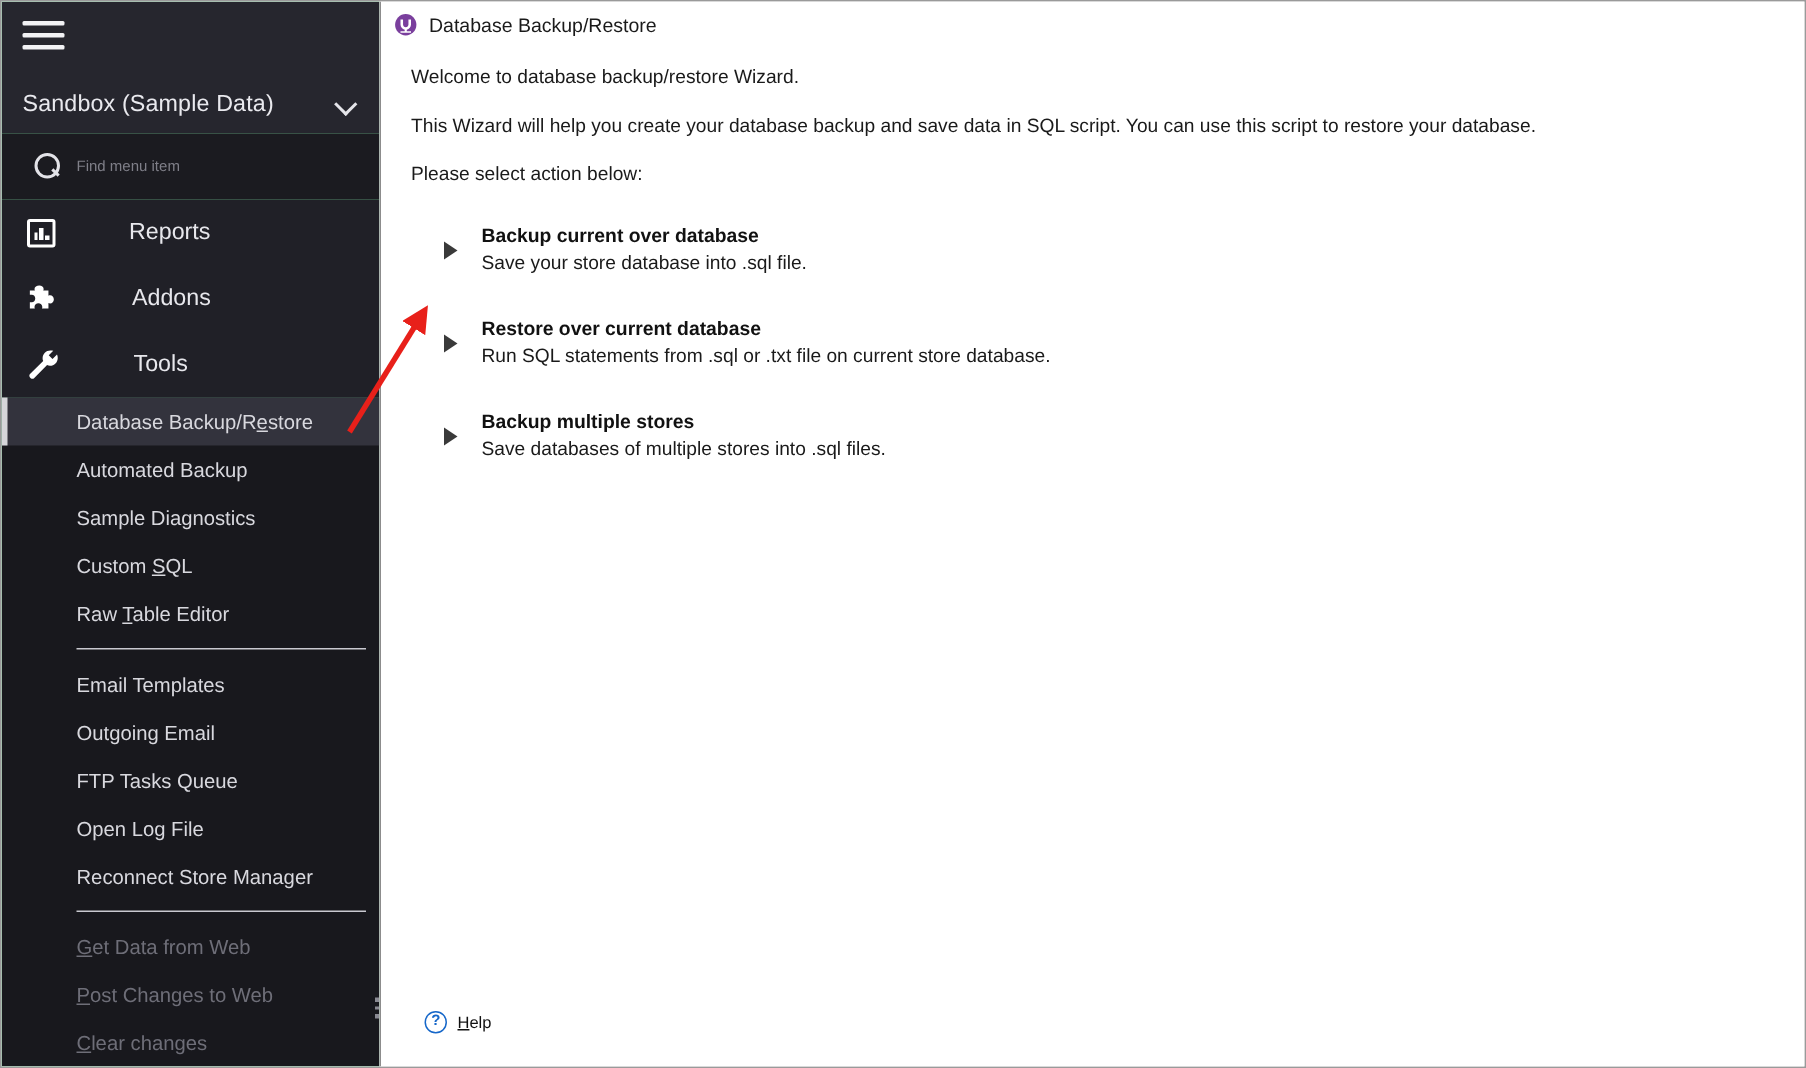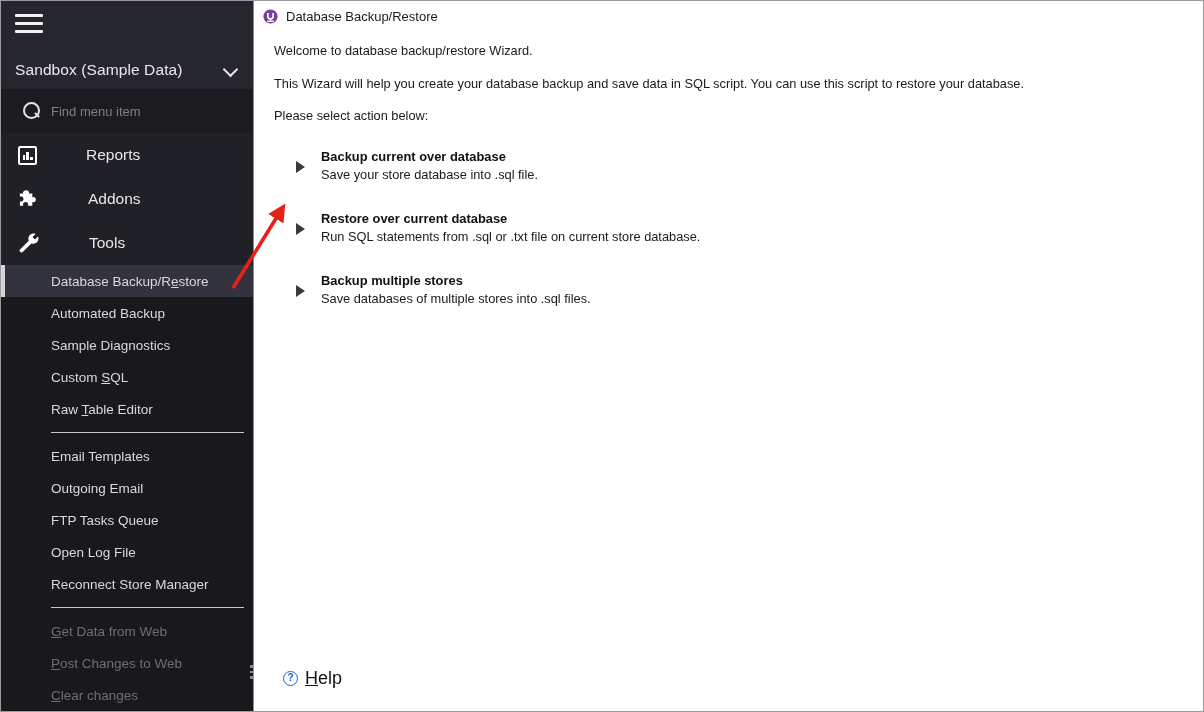--- a/index.html
+++ b/index.html
@@ -96,21 +96,21 @@
   .search-ico:after {
     content: "";
     position: absolute;
     left: 9px; top: 10px;
     width: 6px; height: 2px;
     background: #e3e3e8;
     transform: rotate(45deg);
   }
   .search-ph {
     color: #7f7f88;
-    font-size: 13px;
+    font-size: 10px;
     margin-left: 50px;
   }
   .nav-main {
     background: #202027;
   }
   .nav-item {
     height: 44px;
     display: flex;
     align-items: center;
     cursor: pointer;
@@ -271,21 +271,21 @@
     border-radius: 50%;
     color: #1667c9;
     font-size: 10px;
     line-height: 12px;
     text-align: center;
     font-weight: bold;
     box-sizing: border-box;
   }
   .help-label {
     margin-left: 7px;
-    font-size: 18px;
+    font-size: 11px;
     color: #111;
   }
   .help-label u { text-decoration: underline; }
 
   
   #annot {
     position: absolute;
     left: 0; top: 0;
     width: 1204px; height: 712px;
     pointer-events: none;

